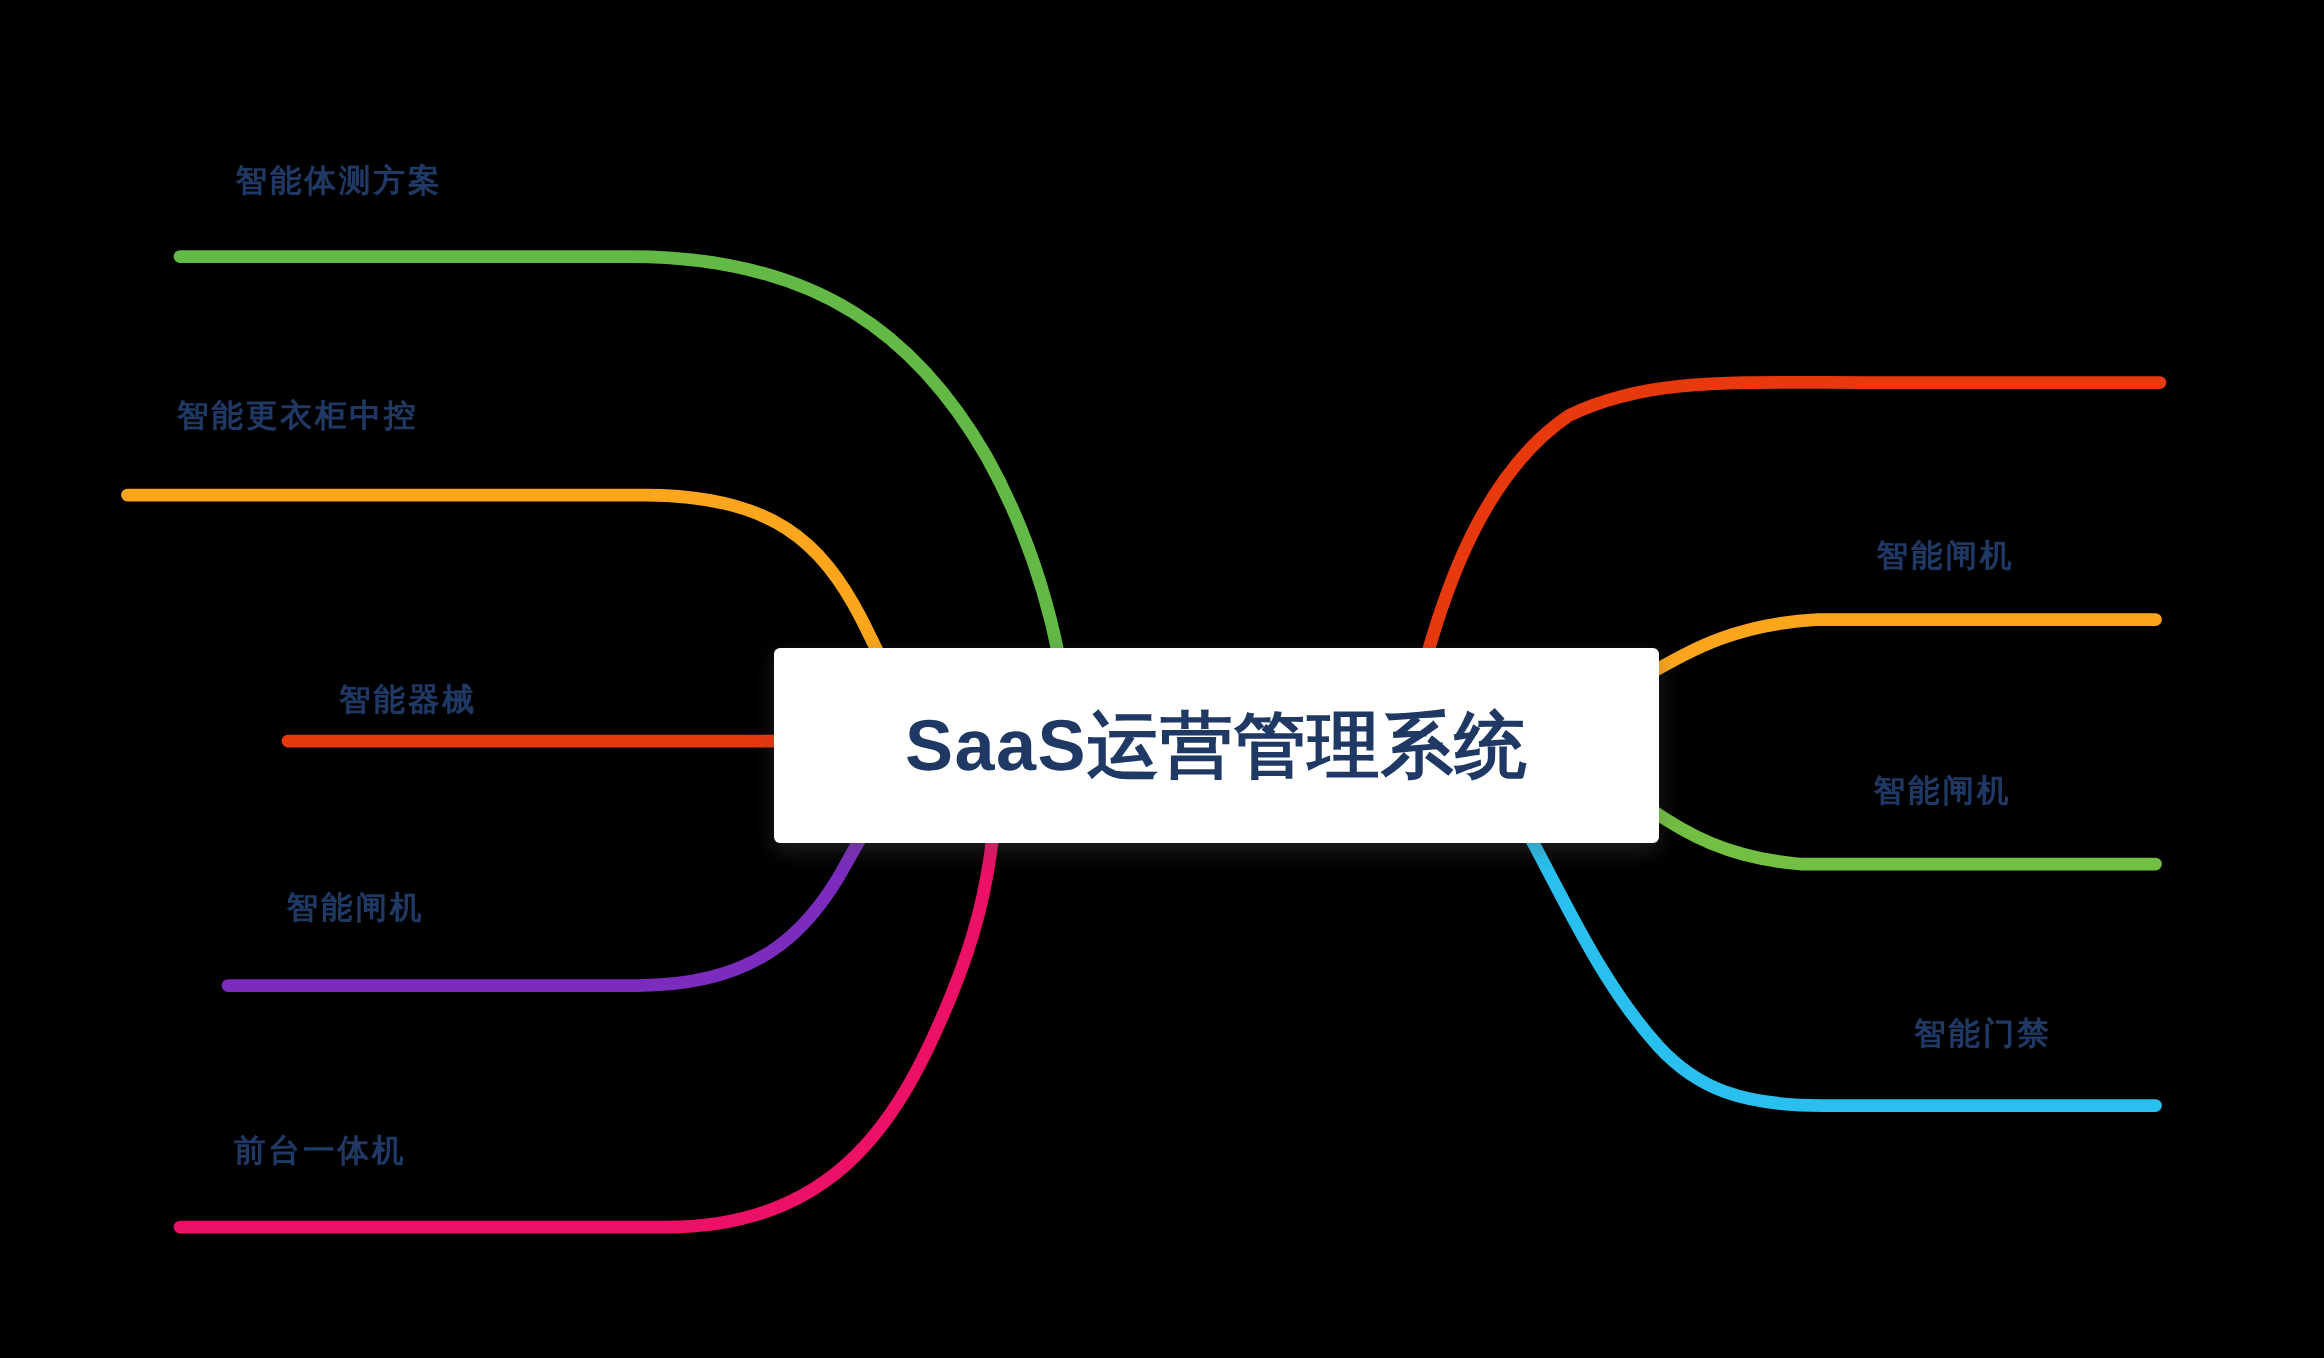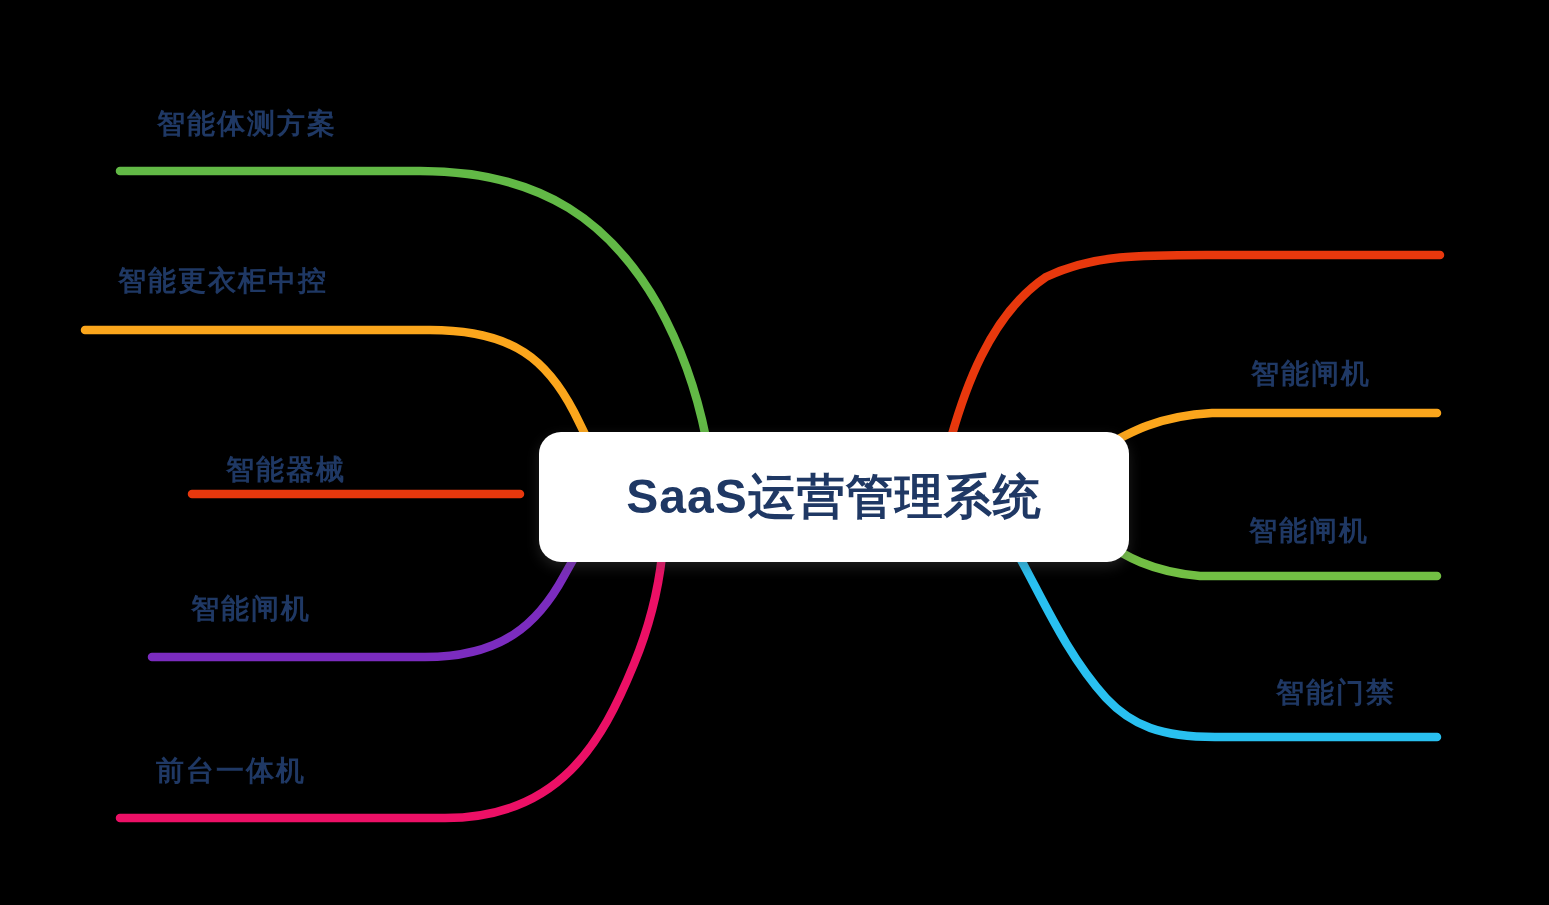--- a/index.html
+++ b/index.html
@@ -27,35 +27,35 @@
     height: 905px;
   }
   .links path {
     fill: none;
     stroke-width: 8.5;
     stroke-linecap: round;
   }
   .topic-label {
     position: absolute;
     color: #1f3864;
-    font-size: 28px;
+    font-size: 21px;
     font-weight: bold;
     letter-spacing: 2px;
     white-space: nowrap;
     line-height: 1.1;
     cursor: default;
   }
   .center-node {
     position: absolute;
-    left: 539px;
+    left: 516px;
     top: 432px;
     width: 590px;
     height: 130px;
     background: #ffffff;
-    border-radius: 22px;
+    border-radius: 4px;
     box-shadow: 0 5px 14px rgba(90,90,90,0.35);
     display: flex;
     align-items: center;
     justify-content: center;
   }
   .center-node span {
     color: #1f3864;
     font-size: 48px;
     font-weight: bold;
     letter-spacing: 1px;

